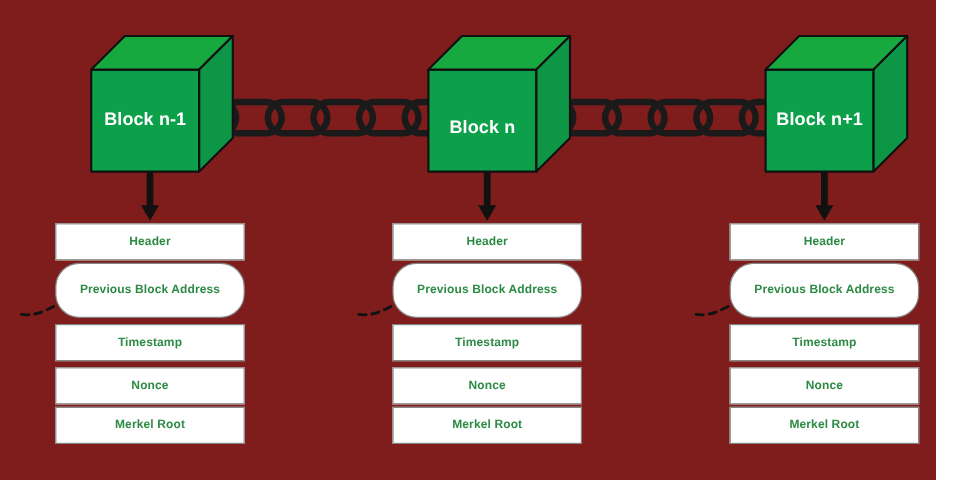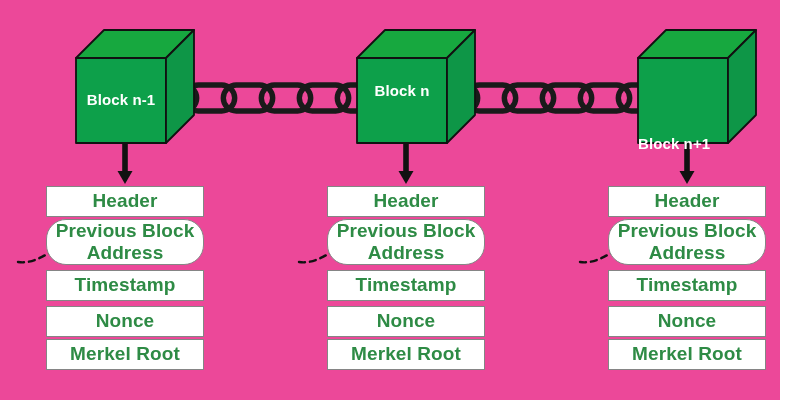--- a/index.html
+++ b/index.html
@@ -7,21 +7,21 @@
     padding: 0;
     background: #ffffff;
   }
   body {
     font-family: "Liberation Sans", sans-serif;
   }
   #diagram-root {
     position: relative;
     width: 780px;
     height: 400px;
-    background: #ec4899;
+    background: #7f1d1d;
     overflow: hidden;
   }
   .svg-layer {
     position: absolute;
     left: 0;
     top: 0;
     width: 800px;
     height: 400px;
   }
   .cube-label {
@@ -33,21 +33,21 @@
     white-space: nowrap;
     letter-spacing: 0.1px;
   }
   .field-box {
     position: absolute;
     box-sizing: border-box;
     border: 1.6px solid #858585;
     background: #ffffff;
     color: #2E8B45;
     font-weight: bold;
-    font-size: 19px;
+    font-size: 10px;
     font-family: "Liberation Sans", sans-serif;
     display: flex;
     align-items: center;
     justify-content: center;
     text-align: center;
     line-height: 1.18;
     letter-spacing: 0.1px;
   }
   .field-box.two-line {
     line-height: 1.15;
@@ -108,22 +108,22 @@
         <line x1="687" y1="143" x2="687" y2="173" stroke="#111111" stroke-width="5.6"></line>
         <polygon points="679.5,171 694.5,171 687,184" fill="#111111"></polygon>
       </g>
       <path d="M 18 262 C 44 266, 61 234, 95 243" fill="none" stroke="#111111" stroke-width="2.4" stroke-dasharray="6 5" stroke-linecap="round" marker-end="url(#dash-arrow)"></path>
       <path d="M 299 262 C 325 266, 342 234, 376 243" fill="none" stroke="#111111" stroke-width="2.4" stroke-dasharray="6 5" stroke-linecap="round" marker-end="url(#dash-arrow)"></path>
       <path d="M 580 262 C 606 266, 623 234, 657 243" fill="none" stroke="#111111" stroke-width="2.4" stroke-dasharray="6 5" stroke-linecap="round" marker-end="url(#dash-arrow)"></path>
     </svg>
 
   <div id="cube-labels">
       <div class="cube-label" style="left: 76px; top: 90.5px; width: 90px; text-align: center;">Block n-1</div>
-      <div class="cube-label" style="left: 357px; top: 82px; width: 90px; text-align: center;">Block n</div>
-      <div class="cube-label" style="left: 638px; top: 90.5px; width: 90px; text-align: left; margin-top: 44px;">Block n+1</div>
+      <div class="cube-label" style="left: 357px; top: 98px; width: 90px; text-align: center;">Block n</div>
+      <div class="cube-label" style="left: 638px; top: 90.5px; width: 90px; text-align: center;">Block n+1</div>
     </div>
 
   <div id="field-boxes">
       <div class="field-box" style="left: 46px; top: 186px; width: 158px; height: 31px;">
         <span>Header</span>
       </div>
       <div class="field-box two-line" style="left: 46px; top: 219px; width: 158px; height: 46px;">
         <span>Previous Block Address</span>
       </div>
       <div class="field-box" style="left: 46px; top: 270px; width: 158px; height: 31px;">

